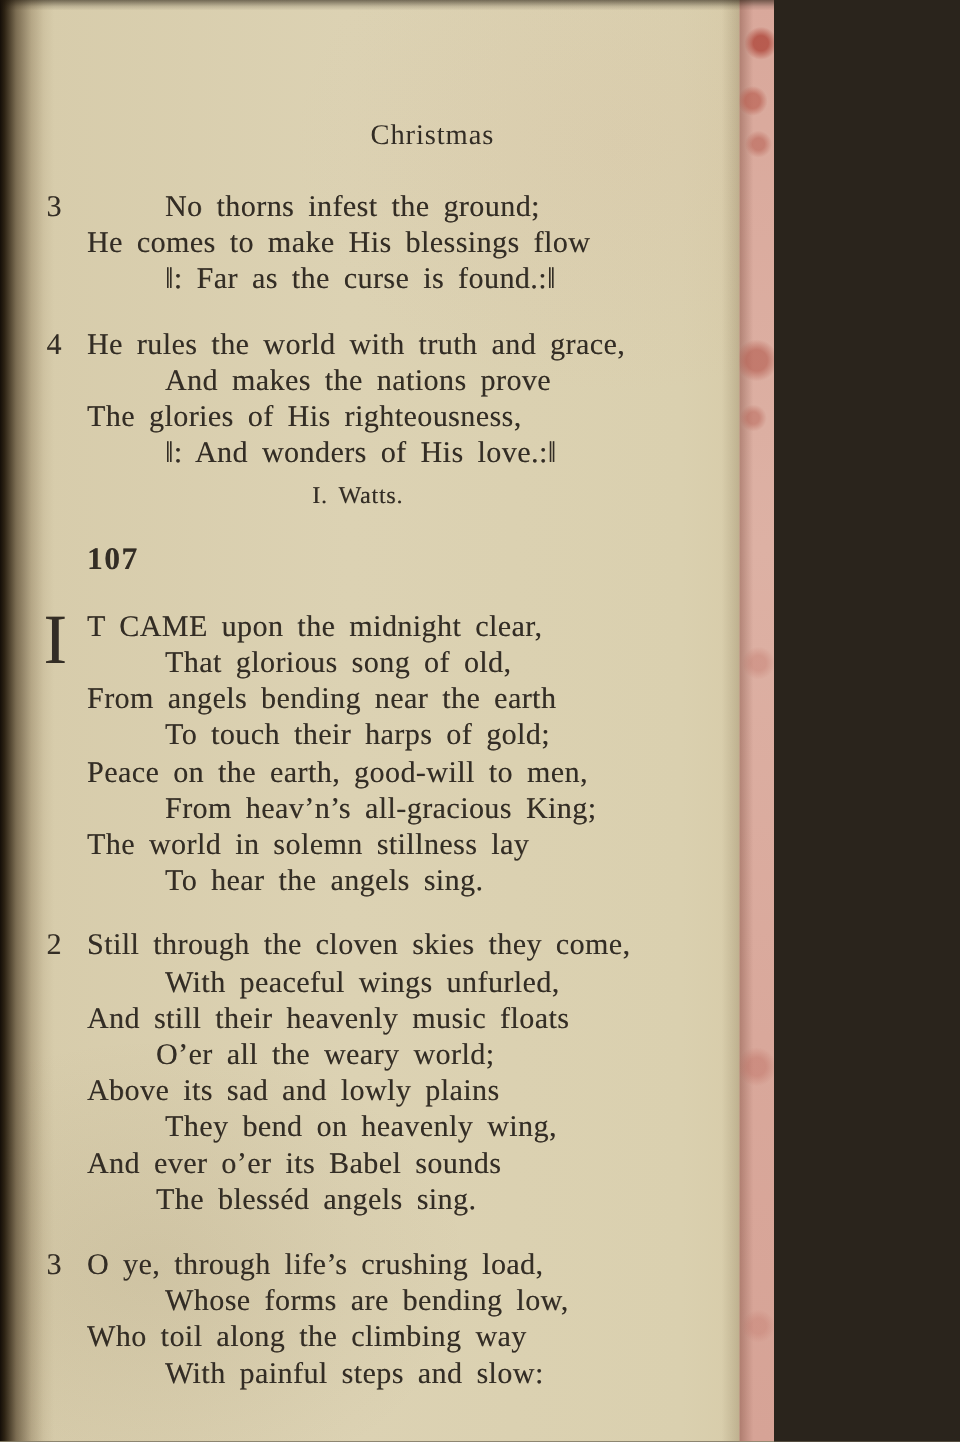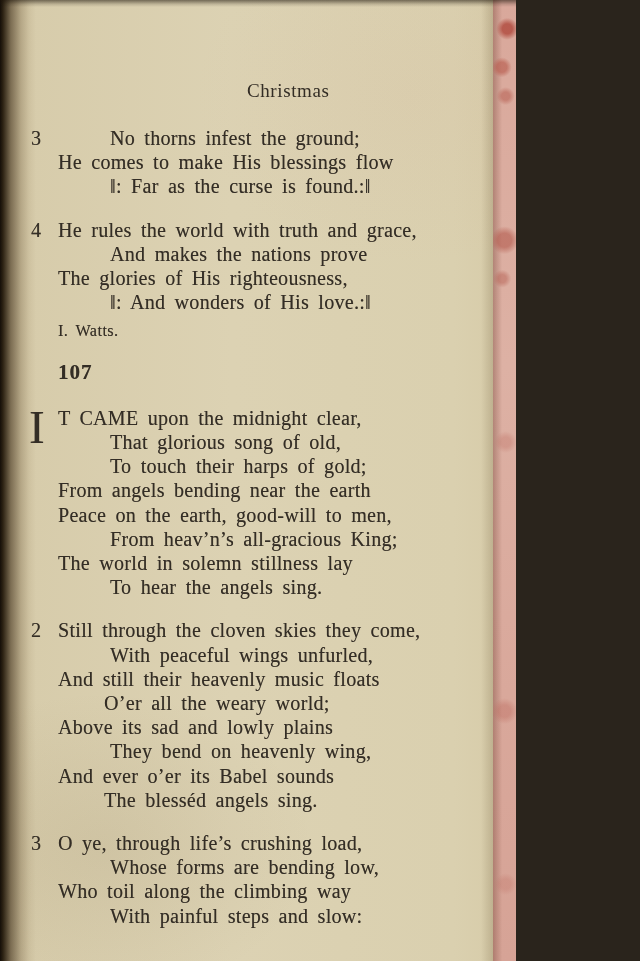--- a/index.html
+++ b/index.html
@@ -74,21 +74,21 @@
   .line.i0 { margin-left: 0; }
   .line.i1 { margin-left: 52px; }
   .line.i2 { margin-left: 46px; }
 
   .dropcap {
     position: absolute; left: -29px; top: -2px;
     font-size: 47px; line-height: 47px; letter-spacing: 0;
   }
 
   .attribution {
-    text-align: left;
+    text-align: center;
     margin: -14px 57px 16px 0;
     font-size: 16px; letter-spacing: 0.5px; word-spacing: 3px;
   }
 
   .hnum {
     text-align: left;
     margin: 14px 60px 22px 0;
     font-size: 21px; font-weight: bold; letter-spacing: 1px;
   }
 </style>
@@ -123,22 +123,22 @@
     </div>
 
     <div class="attribution">I. Watts.</div>
 
     <div class="hnum">107</div>
 
     <div class="verse">
       <span class="dropcap">I</span>
       <div class="line i0">T CAME upon the midnight clear,</div>
       <div class="line i1">That glorious song of old,</div>
+      <div class="line i0">From angels bending near the earth</div>
       <div class="line i1">To touch their harps of gold;</div>
-      <div class="line i0">From angels bending near the earth</div>
       <div class="line i0">Peace on the earth, good-will to men,</div>
       <div class="line i1">From heav’n’s all-gracious King;</div>
       <div class="line i0">The world in solemn stillness lay</div>
       <div class="line i1">To hear the angels sing.</div>
     </div>
 
     <div class="verse">
       <span class="vnum">2</span>
       <div class="line i0">Still through the cloven skies they come,</div>
       <div class="line i1">With peaceful wings unfurled,</div>

